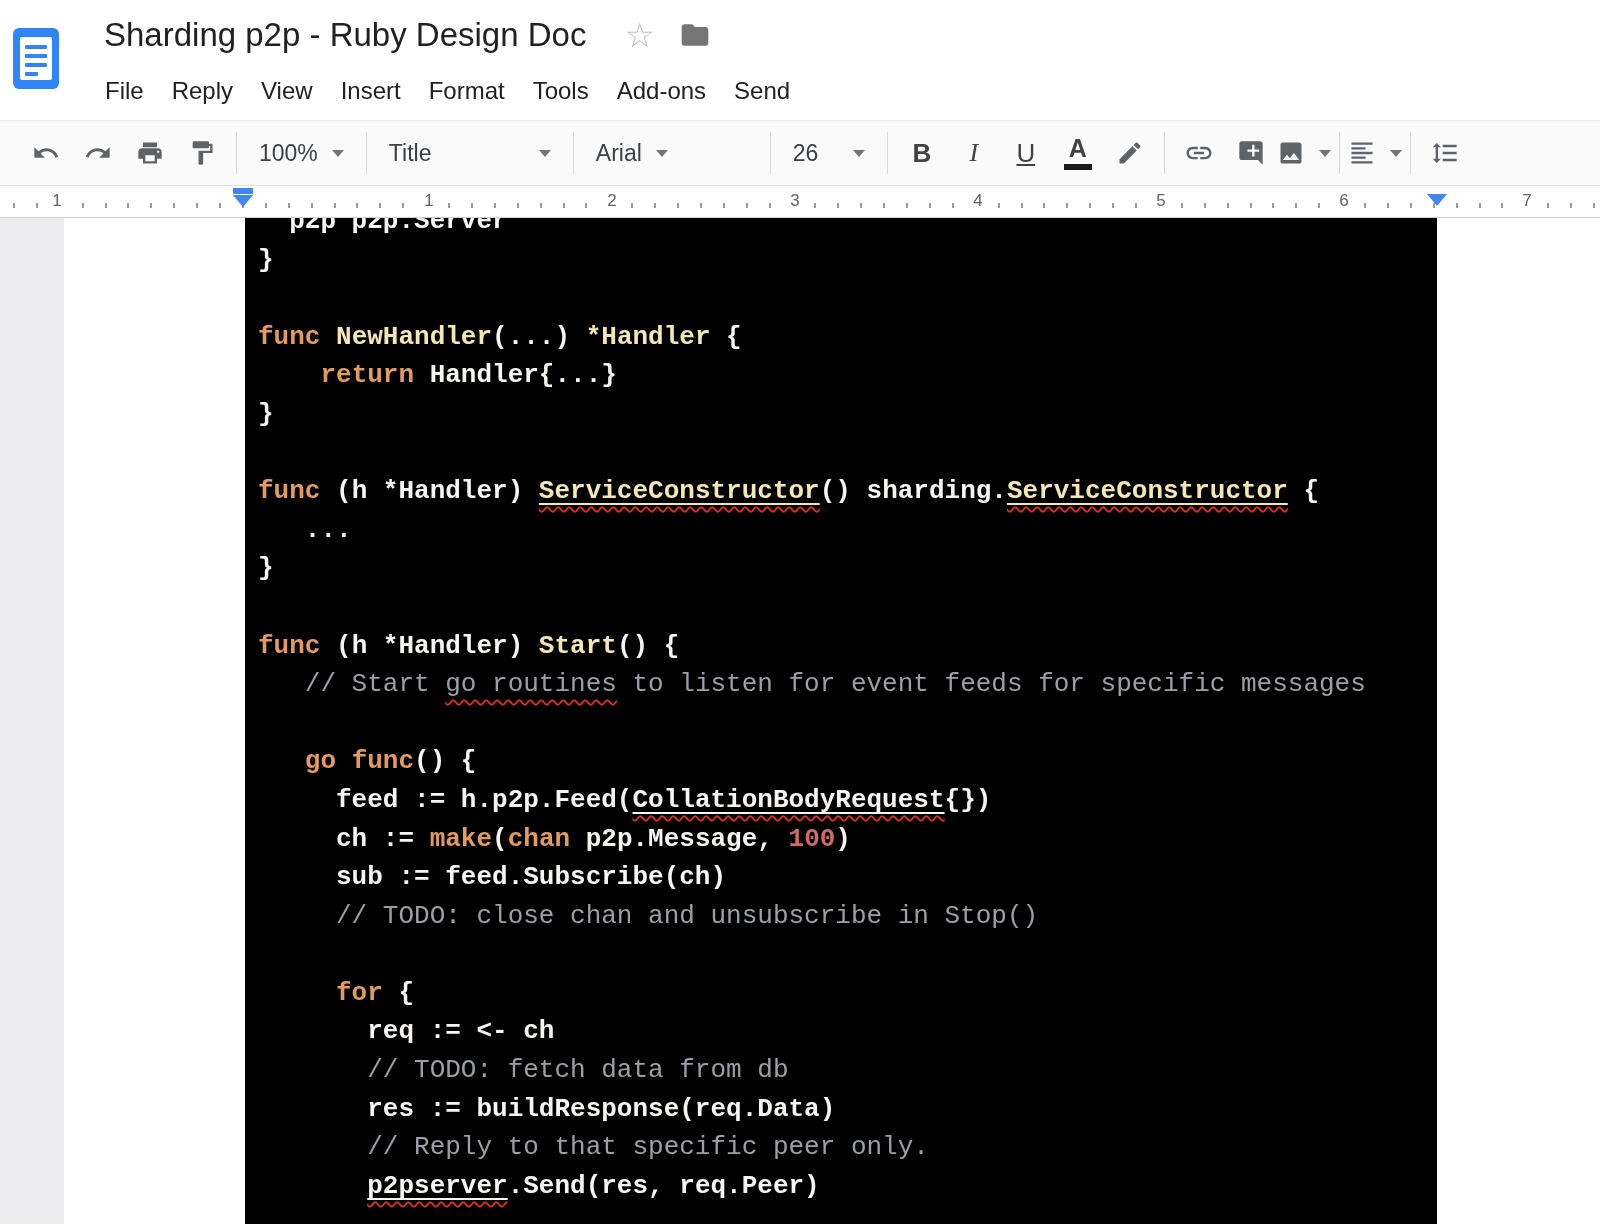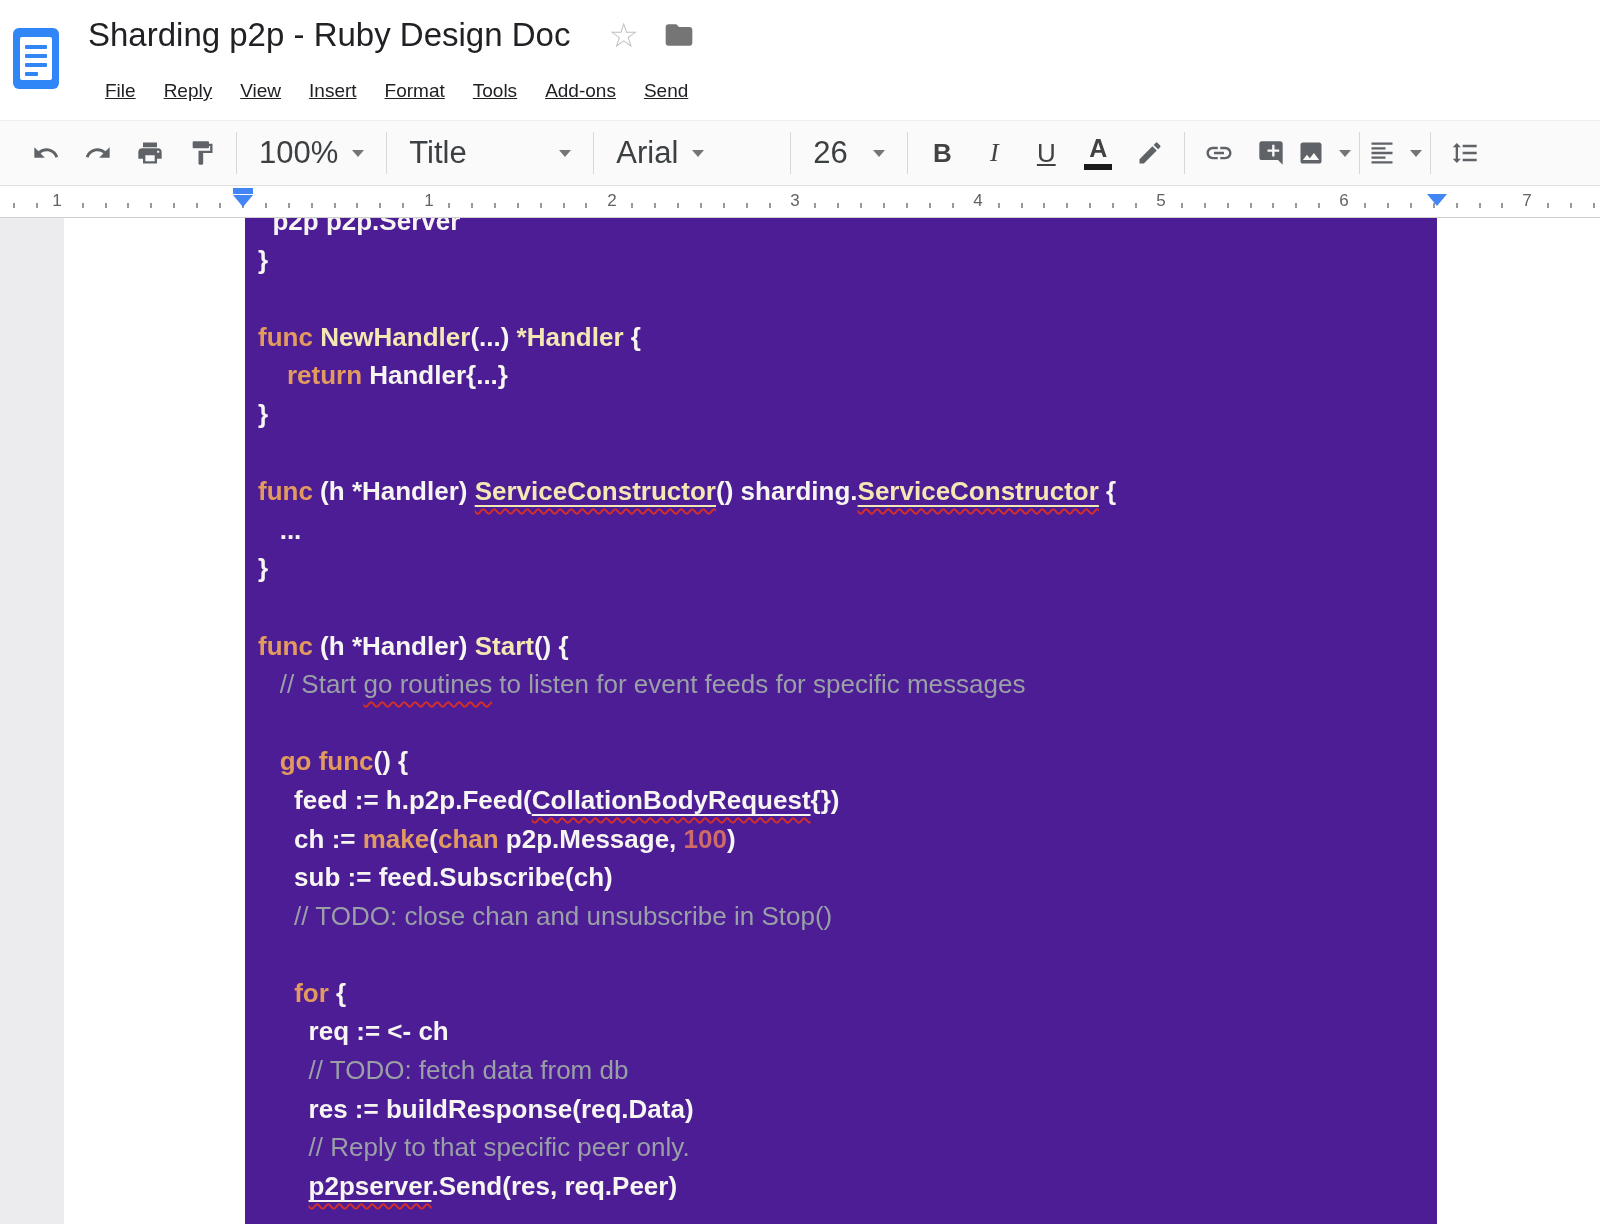--- a/index.html
+++ b/index.html
@@ -8,41 +8,41 @@
 
   
   .appbar { position:relative; height:120px; background:#fff; }
   .docs-icon { position:absolute; left:13px; top:28px; width:46px; height:61px;
                background:#3086F6; border-radius:6px; }
   .docs-icon .inner { position:absolute; left:7px; right:7px; top:9px; bottom:9px;
                       background:#fff; border-radius:2px; padding:8px 5px 0 5px; }
   .docs-icon .ln { height:4px; background:#3086F6; border-radius:1px; margin-bottom:5px; }
   .docs-icon .ln.short { width:60%; }
 
-  .title-row { position:absolute; left:88px; top:16px; display:flex; align-items:center; }
+  .title-row { position:absolute; left:104px; top:16px; display:flex; align-items:center; }
   .doc-title { font-size:33px; color:#202124; white-space:nowrap; }
   .star { font-size:34px; color:#c0c0c0; margin-left:38px; line-height:1; }
   .folder { margin-left:24px; display:flex; align-items:center; }
 
   .menu-row { position:absolute; left:91px; top:70px; right:0; height:42px;
               display:flex; align-items:center; }
-  .menu-item { font-size:19px; color:#202124; padding:4px 14px; cursor:default; white-space:nowrap;text-decoration:underline; }
+  .menu-item { font-size:24px; color:#202124; padding:4px 14px; cursor:default; white-space:nowrap; }
   .last-edit { margin-left:auto; margin-right:66px; font-size:24px; color:#3c4043;
                text-decoration:underline; white-space:nowrap; }
 
   
   .toolbar { height:66px; background:#fafafa; border-top:1px solid #eeeeee;
              border-bottom:1px solid #e0e0e0; display:flex; align-items:center;
              padding-left:20px; overflow:hidden; }
   .tb-btn { min-width:52px; height:48px; display:flex; align-items:center;
             justify-content:center; border-radius:4px; flex:0 0 auto; }
   .tb-btn svg { fill:#5f6368; }
   .tb-sep { width:1px; height:42px; background:#d8d8d8; margin:0 8px; flex:0 0 auto; }
   .dd { display:flex; align-items:center; height:48px; padding:0 14px; flex:0 0 auto; }
-  .dd .dd-label { font-size:31px; color:#3c4043; white-space:nowrap; }
+  .dd .dd-label { font-size:23px; color:#3c4043; white-space:nowrap; }
   .caret { width:0; height:0; border-left:6px solid transparent; border-right:6px solid transparent;
            border-top:7px solid #757575; margin-left:14px; flex:0 0 auto; }
   .dd-style { width:190px; justify-content:space-between; }
   .dd-font  { width:180px; justify-content:flex-start; }
   .dd-size  { width:100px; justify-content:space-between; }
   .glyph-b { font-size:26px; font-weight:bold; color:#424242; }
   .glyph-i { font-size:26px; font-style:italic; color:#424242; font-family:"Liberation Serif", serif; }
   .glyph-u { font-size:26px; text-decoration:underline; color:#424242; }
   .color-a { display:flex; flex-direction:column; align-items:center; }
   .color-a .a { font-size:25px; font-weight:bold; color:#424242; line-height:1; }
@@ -57,22 +57,22 @@
   .marker { position:absolute; transform:translateX(-50%); top:2px; display:flex;
             flex-direction:column; align-items:center; }
   .marker .bar { width:20px; height:6px; background:#4285f4; margin-bottom:1px; }
   .marker .tri { width:0; height:0; border-left:10px solid transparent;
                  border-right:10px solid transparent; border-top:12px solid #4285f4; }
 
   
   .canvas { height:1006px; background:#ececee; }
   .page { margin-left:64px; height:100%; background:#fff; position:relative; }
   .codeblock { position:absolute; left:181px; top:0; width:1192px; height:100%;
-               background:#4c1d95; padding:0 13px; overflow:hidden;
-               font-family:Liberation Sans, sans-serif; font-size:26px;
+               background:#000000; padding:0 13px; overflow:hidden;
+               font-family:Liberation Mono, monospace; font-size:26px;
                line-height:38.6px; font-weight:bold; color:#f6f5f1; white-space:pre; }
   .codeblock .code-line:first-child { margin-top:-16px; }
   .seg-kw { color:#e39a5f; }
   .seg-type { color:#f3e7b3; }
   .seg-num { color:#cf6a6a; }
   .seg-comment { color:#9aa0a6; font-weight:normal; }
   .seg-plain { color:inherit; }
   .ul { text-decoration:underline; text-decoration-thickness:2px; text-underline-offset:5px; }
   .sq { text-decoration:underline; text-decoration-style:wavy; text-decoration-color:#d93025;
         text-decoration-thickness:2px; text-underline-offset:8px; text-decoration-skip-ink:none; }

